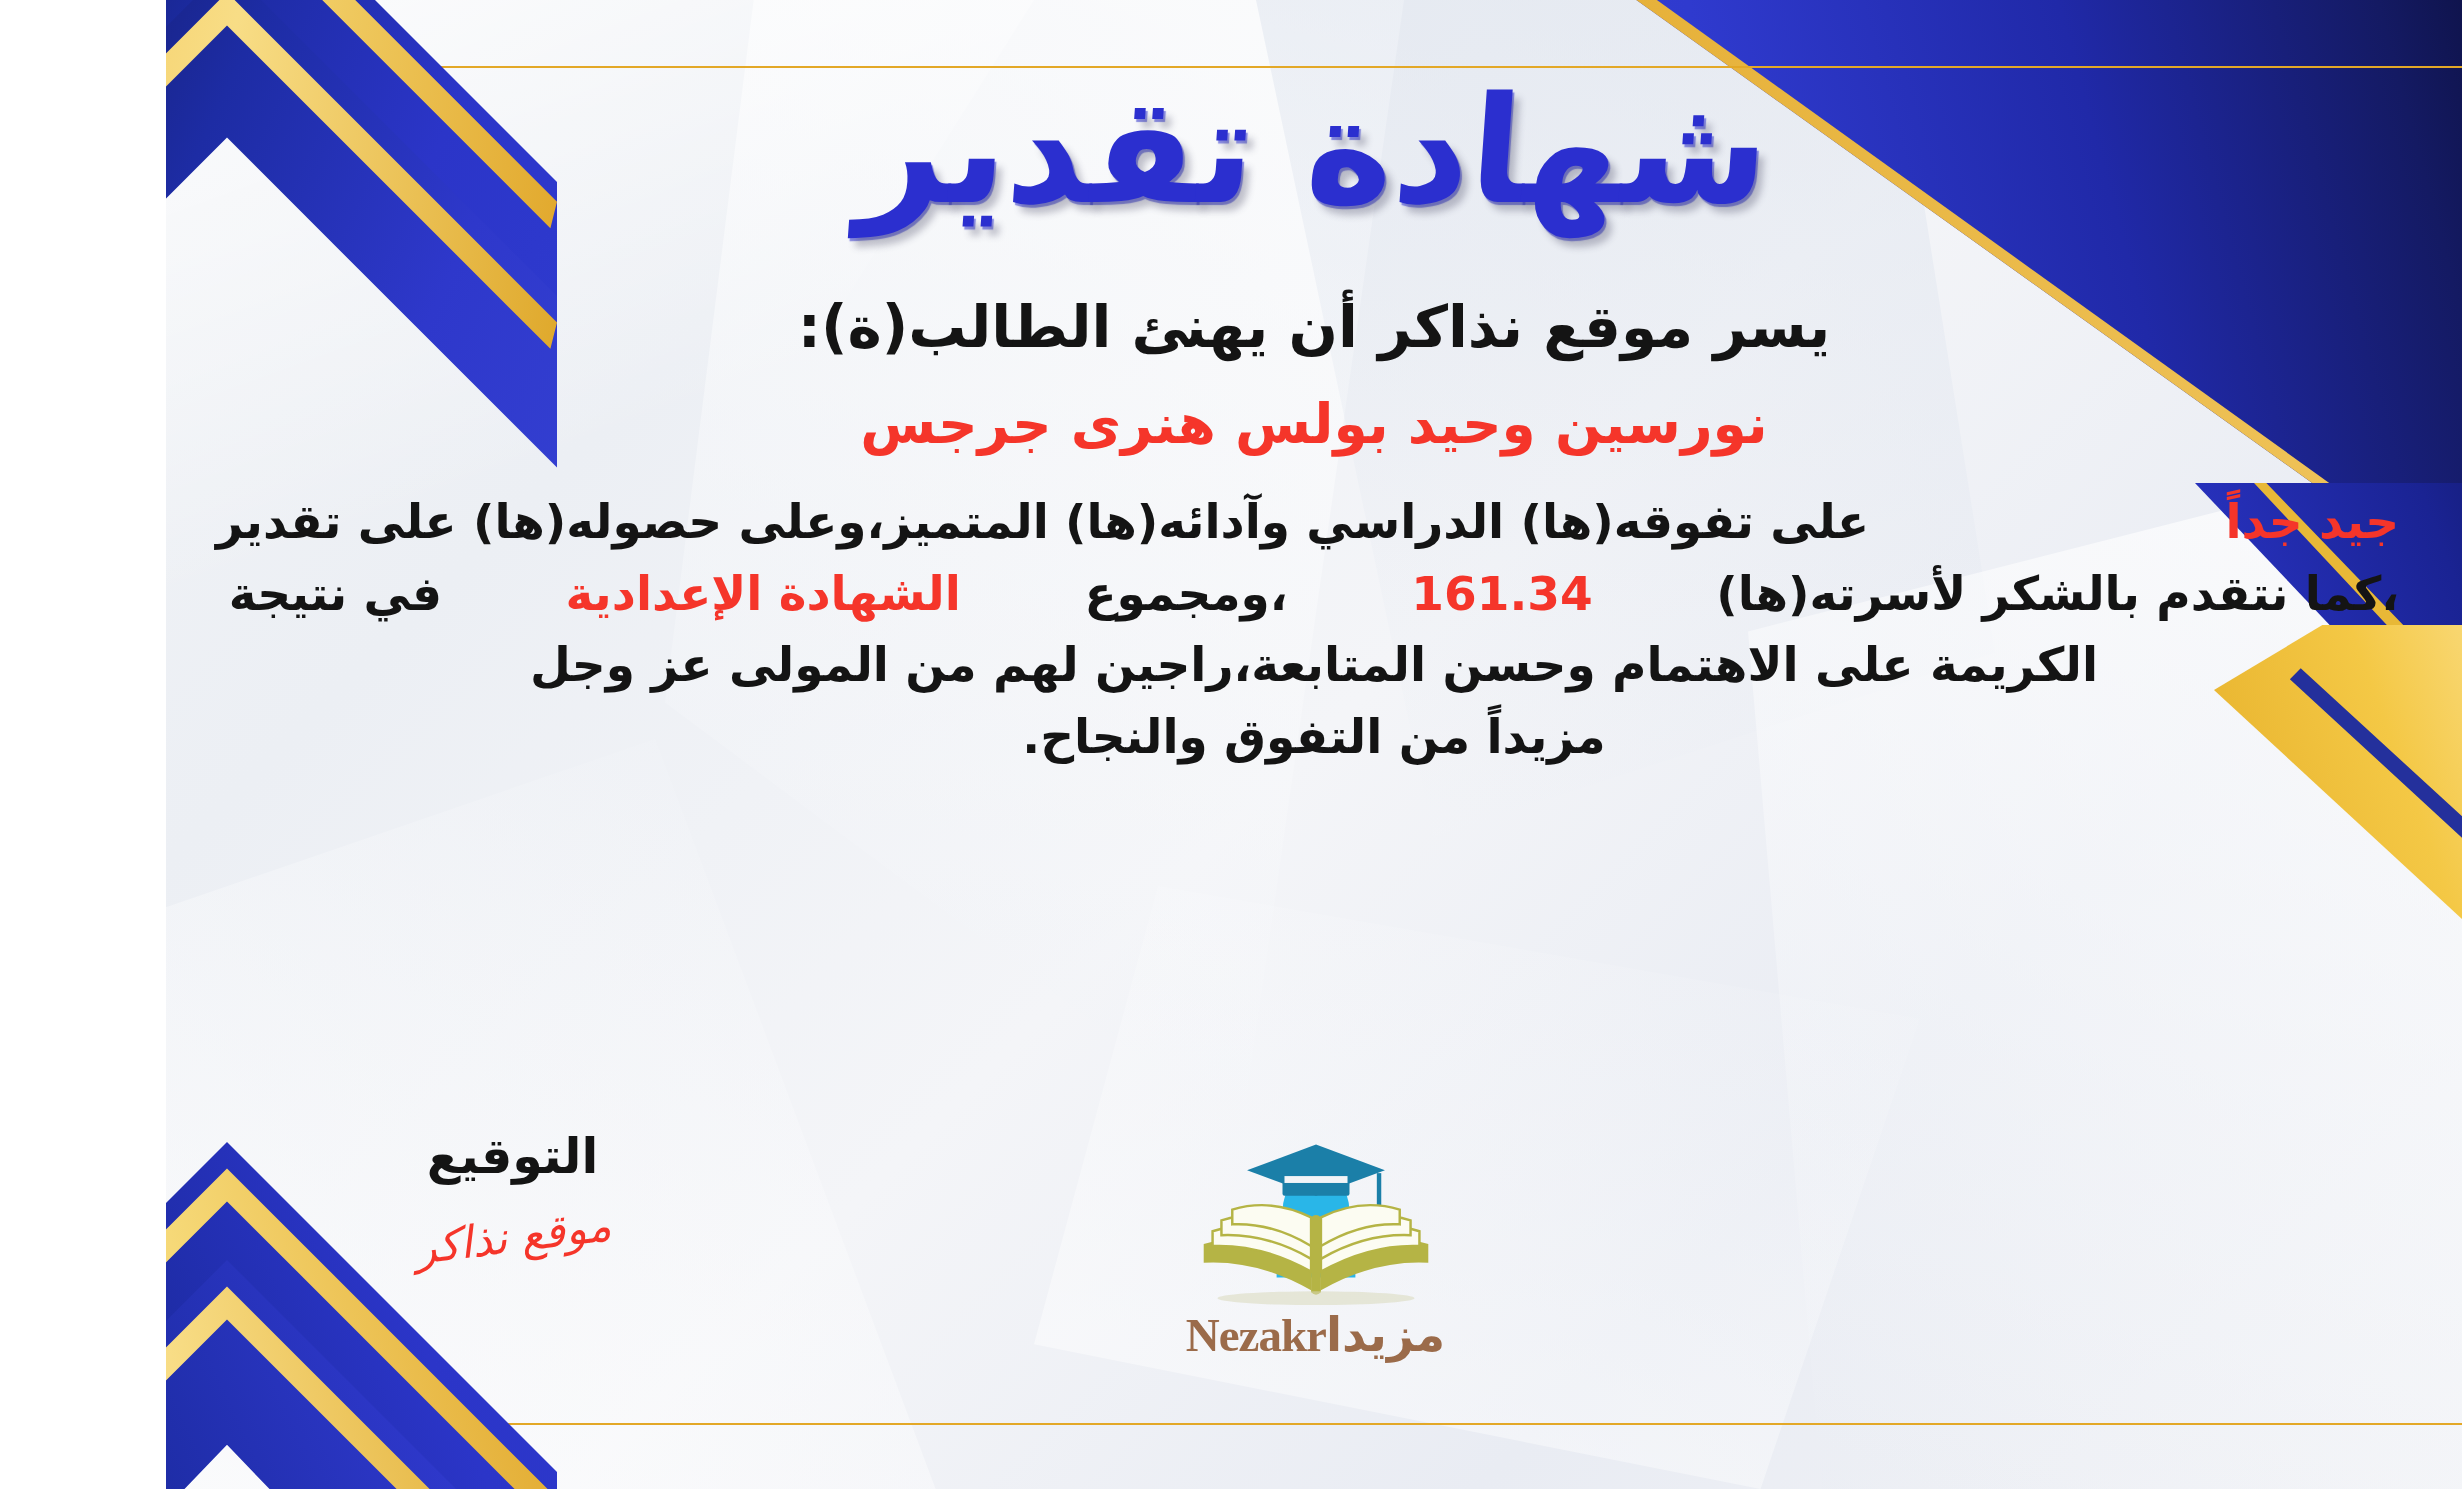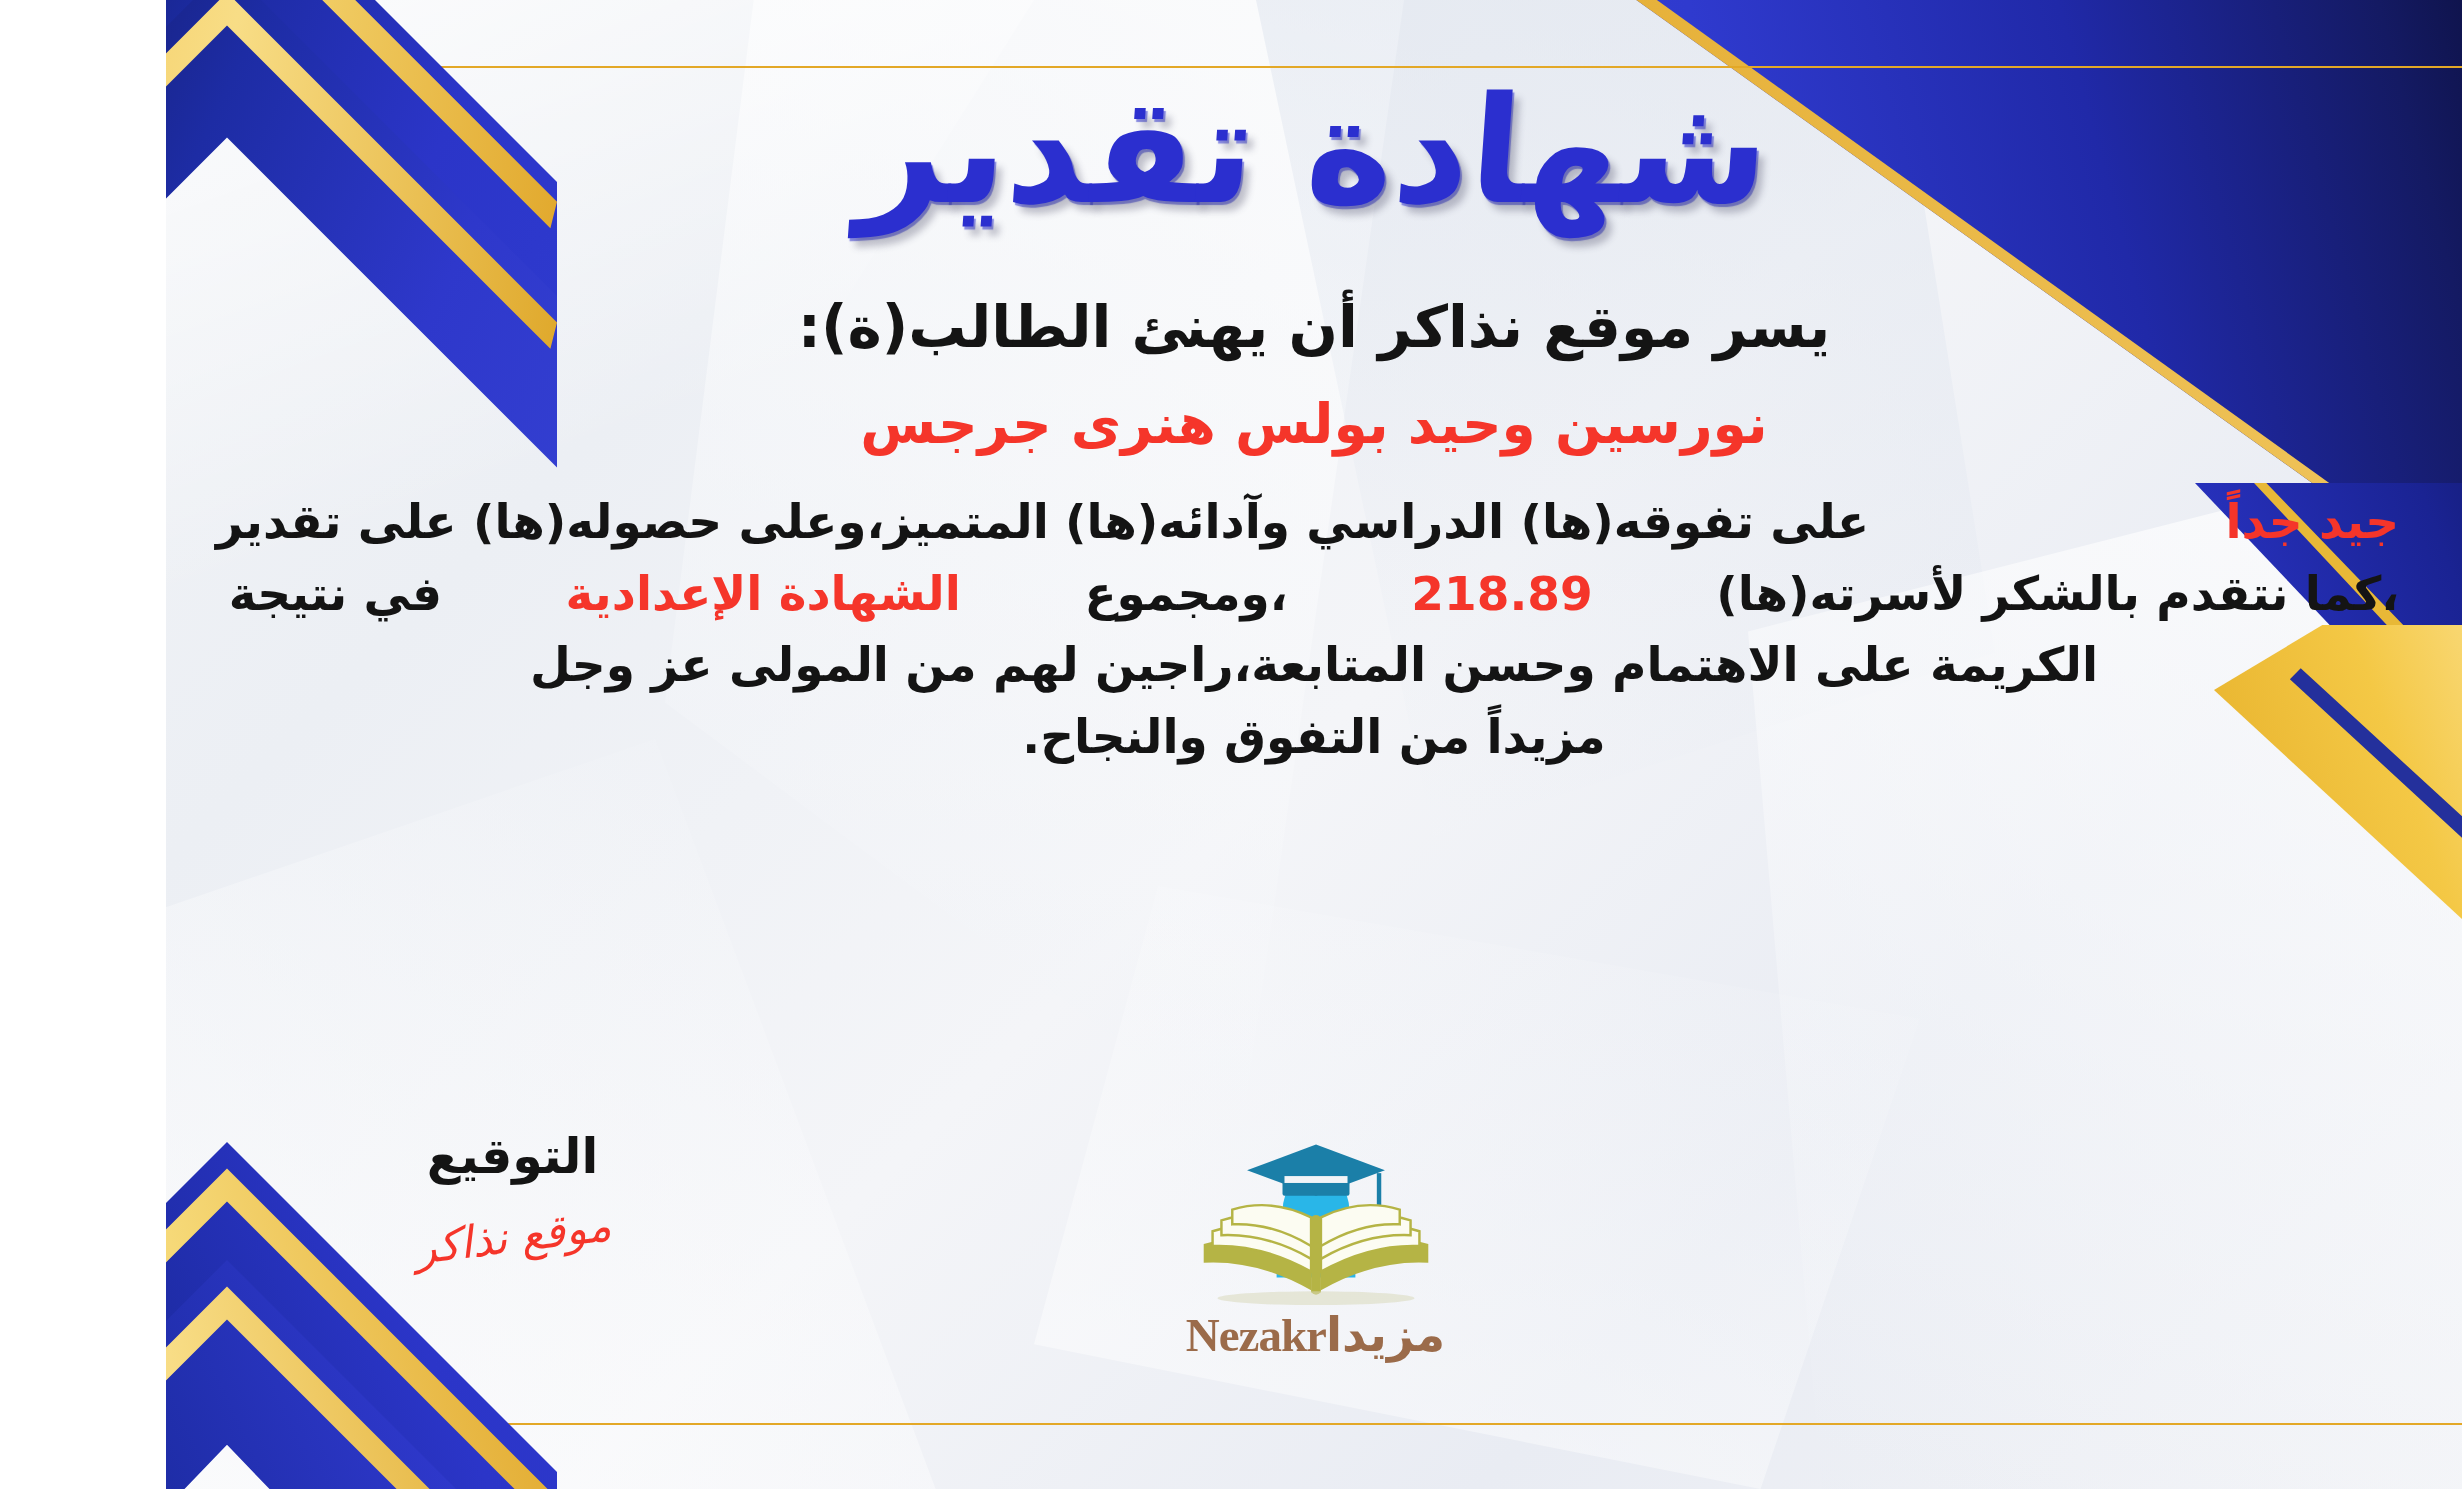--- a/index.html
+++ b/index.html
@@ -278,21 +278,21 @@
 
     <div class="body-block">
 
       <div class="body-line justify">
         <span class="red spacer-pad">جيد جداً</span>
         <span>على تفوقه(ها) الدراسي وآدائه(ها) المتميز،وعلى حصوله(ها) على تقدير</span>
       </div>
 
       <div class="body-line justify">
         <span class="spacer-pad">،كما نتقدم بالشكر لأسرته(ها)</span>
-        <span class="red spacer-pad">218.89</span>
+        <span class="red spacer-pad">161.34</span>
         <span class="spacer-pad">،ومجموع</span>
         <span class="red spacer-pad">الشهادة الإعدادية</span>
         <span class="spacer-pad">في نتيجة</span>
       </div>
 
       <div class="body-line">الكريمة على الاهتمام وحسن المتابعة،راجين لهم من المولى عز وجل</div>
 
       <div class="body-line">مزيداً من التفوق والنجاح.</div>
     </div>
   </div>

